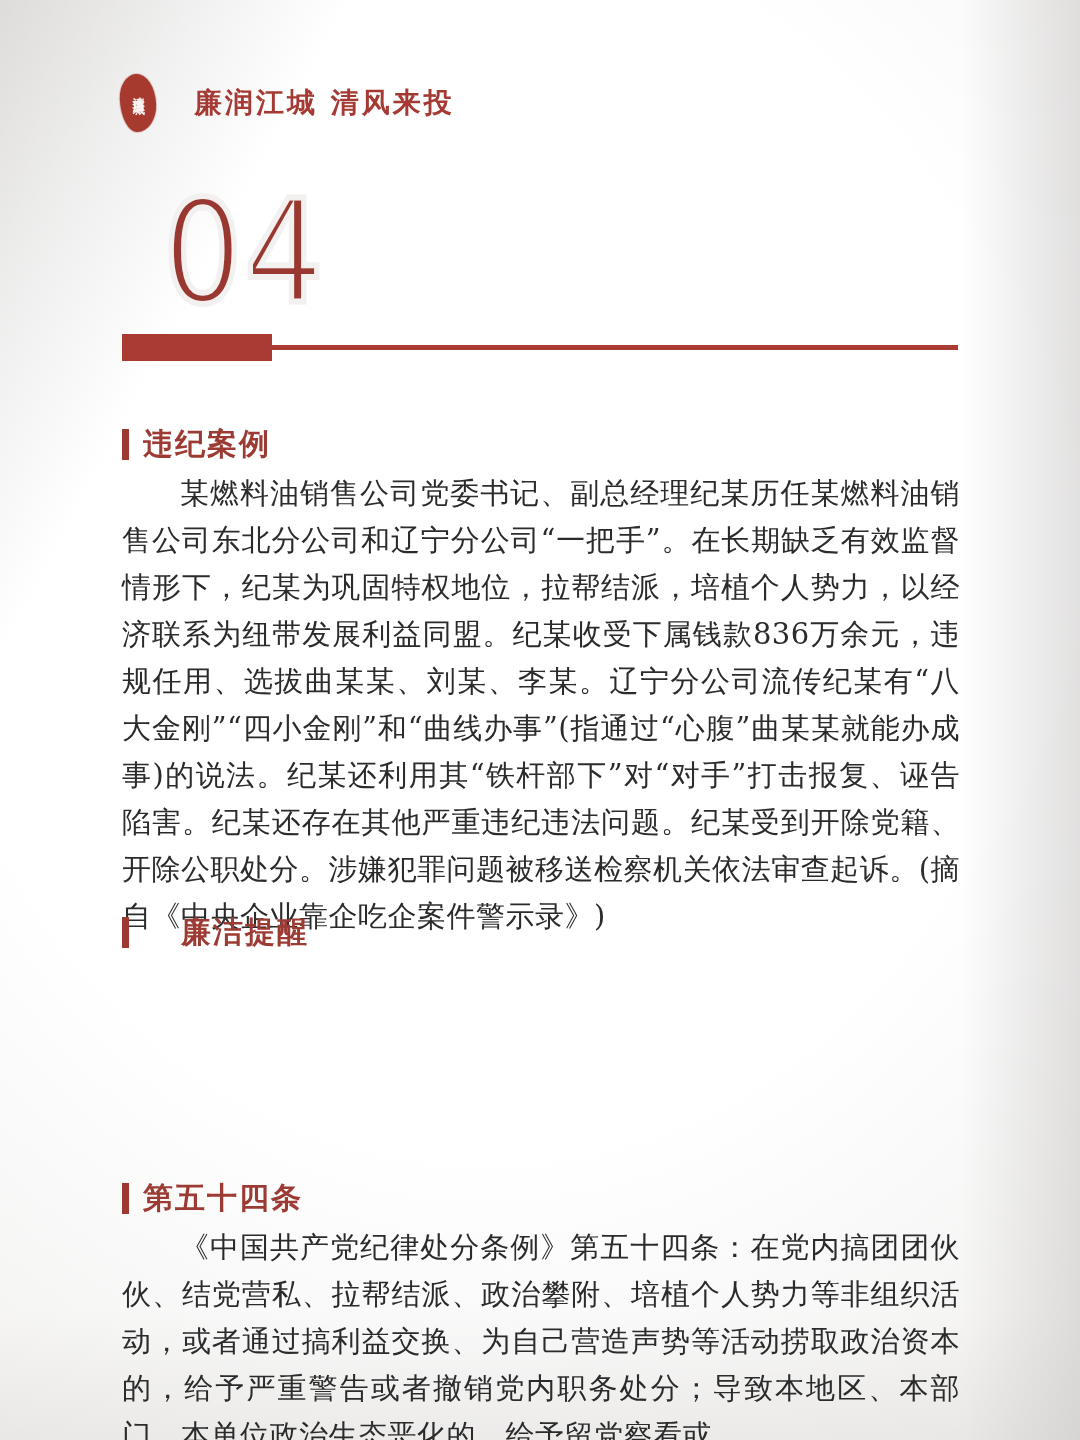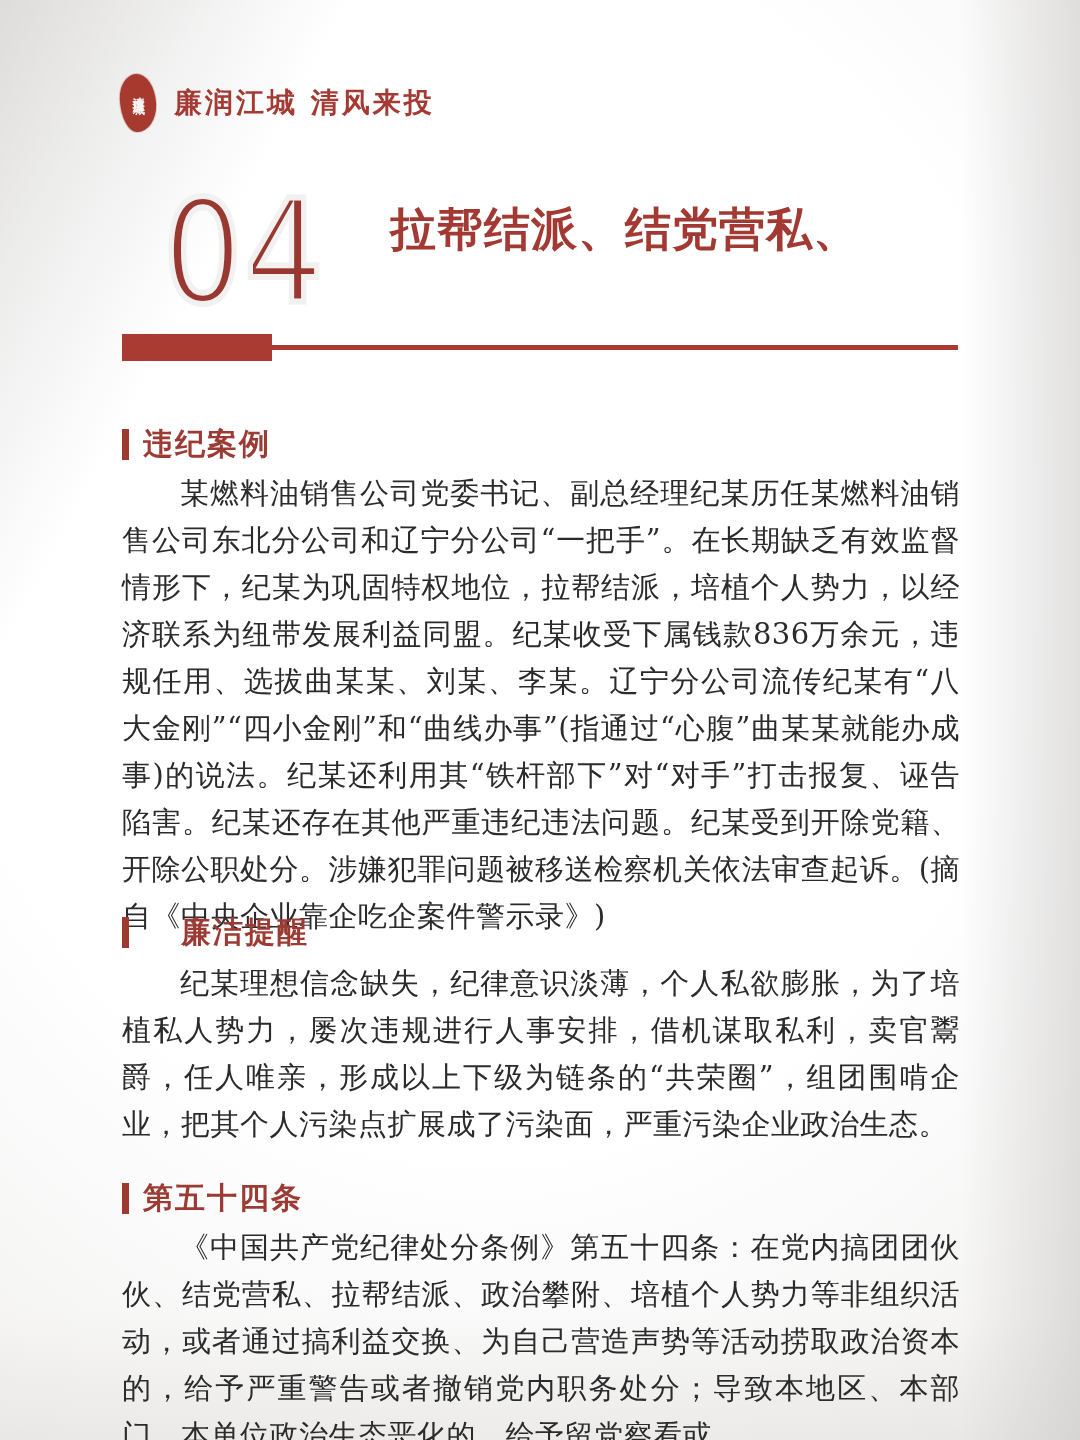--- a/index.html
+++ b/index.html
@@ -8,21 +8,21 @@
     background:
       linear-gradient(118deg, rgba(198,196,194,.55) 0%, rgba(255,255,255,0) 19%),
       linear-gradient(270deg, rgba(198,196,195,.50) 0%, rgba(255,255,255,0) 11%),
       linear-gradient(0deg,   rgba(210,208,206,.30) 0%, rgba(255,255,255,0) 9%),
       radial-gradient(120% 100% at 45% 38%, #ffffff 42%, #f3f2f1 72%, #e4e2e1 100%);
     font-family:"DejaVu Sans","Liberation Sans",sans-serif;
   }
   .abs{position:absolute;}
 
   
-  .brand{left:120px;top:74px;display:flex;align-items:center;}
+  .brand{left:120px;top:74px;display:flex;align-items:center;gap:20px;}
   .seal{
     width:36px;height:58px;background:#a63a2f;
     border-radius:48% 52% 55% 45% / 42% 52% 46% 58%;
     transform:rotate(-2.5deg);
     display:flex;align-items:center;justify-content:center;
     box-shadow:0 0 0 1px rgba(166,58,47,.25);
   }
   .seal-text{
     writing-mode:vertical-rl;height:32px;
     font-size:12px;line-height:15px;letter-spacing:2px;
@@ -74,39 +74,37 @@
   <header class="abs brand">
     <span class="seal">
       <span class="seal-text">清廉江城</span>
     </span>
     <span class="slogan">廉润江城 清风来投</span>
   </header>
 
   <div class="abs chapter-number">04</div>
 
   <h1 class="abs chapter-title" style="margin:0;">
-    <span>拉帮结派、结党营私、</span>
   </h1>
 
   <div class="abs chapter-rule">
     <span class="rule-thick"></span>
     <span class="rule-thin"></span>
   </div>
 
   <div class="abs sec-heading h1">
     <span class="heading-marker"></span>
     <span class="heading-label">违纪案例</span>
   </div>
   <p class="abs para p1">某燃料油销售公司党委书记、副总经理纪某历任某燃料油销售公司东北分公司和辽宁分公司“一把手”。在长期缺乏有效监督情形下，纪某为巩固特权地位，拉帮结派，培植个人势力，以经济联系为纽带发展利益同盟。纪某收受下属钱款836万余元，违规任用、选拔曲某某、刘某、李某。辽宁分公司流传纪某有“八大金刚”“四小金刚”和“曲线办事”(指通过“心腹”曲某某就能办成事)的说法。纪某还利用其“铁杆部下”对“对手”打击报复、诬告陷害。纪某还存在其他严重违纪违法问题。纪某受到开除党籍、开除公职处分。涉嫌犯罪问题被移送检察机关依法审查起诉。(摘自《中央企业靠企吃企案件警示录》)</p>
 
   <div class="abs sec-heading h2">
     <span class="heading-marker"></span>
     <span class="heading-label">廉洁提醒</span>
   </div>
-  <p class="abs para p2">纪某理想信念缺失，纪律意识淡薄，个人私欲膨胀，为了培植私人势力，屡次违规进行人事安排，借机谋取私利，卖官鬻爵，任人唯亲，形成以上下级为链条的“共荣圈”，组团围啃企业，把其个人污染点扩展成了污染面，严重污染企业政治生态。</p>
 
   <div class="abs sec-heading h3">
     <span class="heading-marker"></span>
     <span class="heading-label">第五十四条</span>
   </div>
   <p class="abs para p3">《中国共产党纪律处分条例》第五十四条：在党内搞团团伙伙、结党营私、拉帮结派、政治攀附、培植个人势力等非组织活动，或者通过搞利益交换、为自己营造声势等活动捞取政治资本的，给予严重警告或者撤销党内职务处分；导致本地区、本部门、本单位政治生态恶化的，给予留党察看或</p>
 
 </div>
 
 </body></html>

